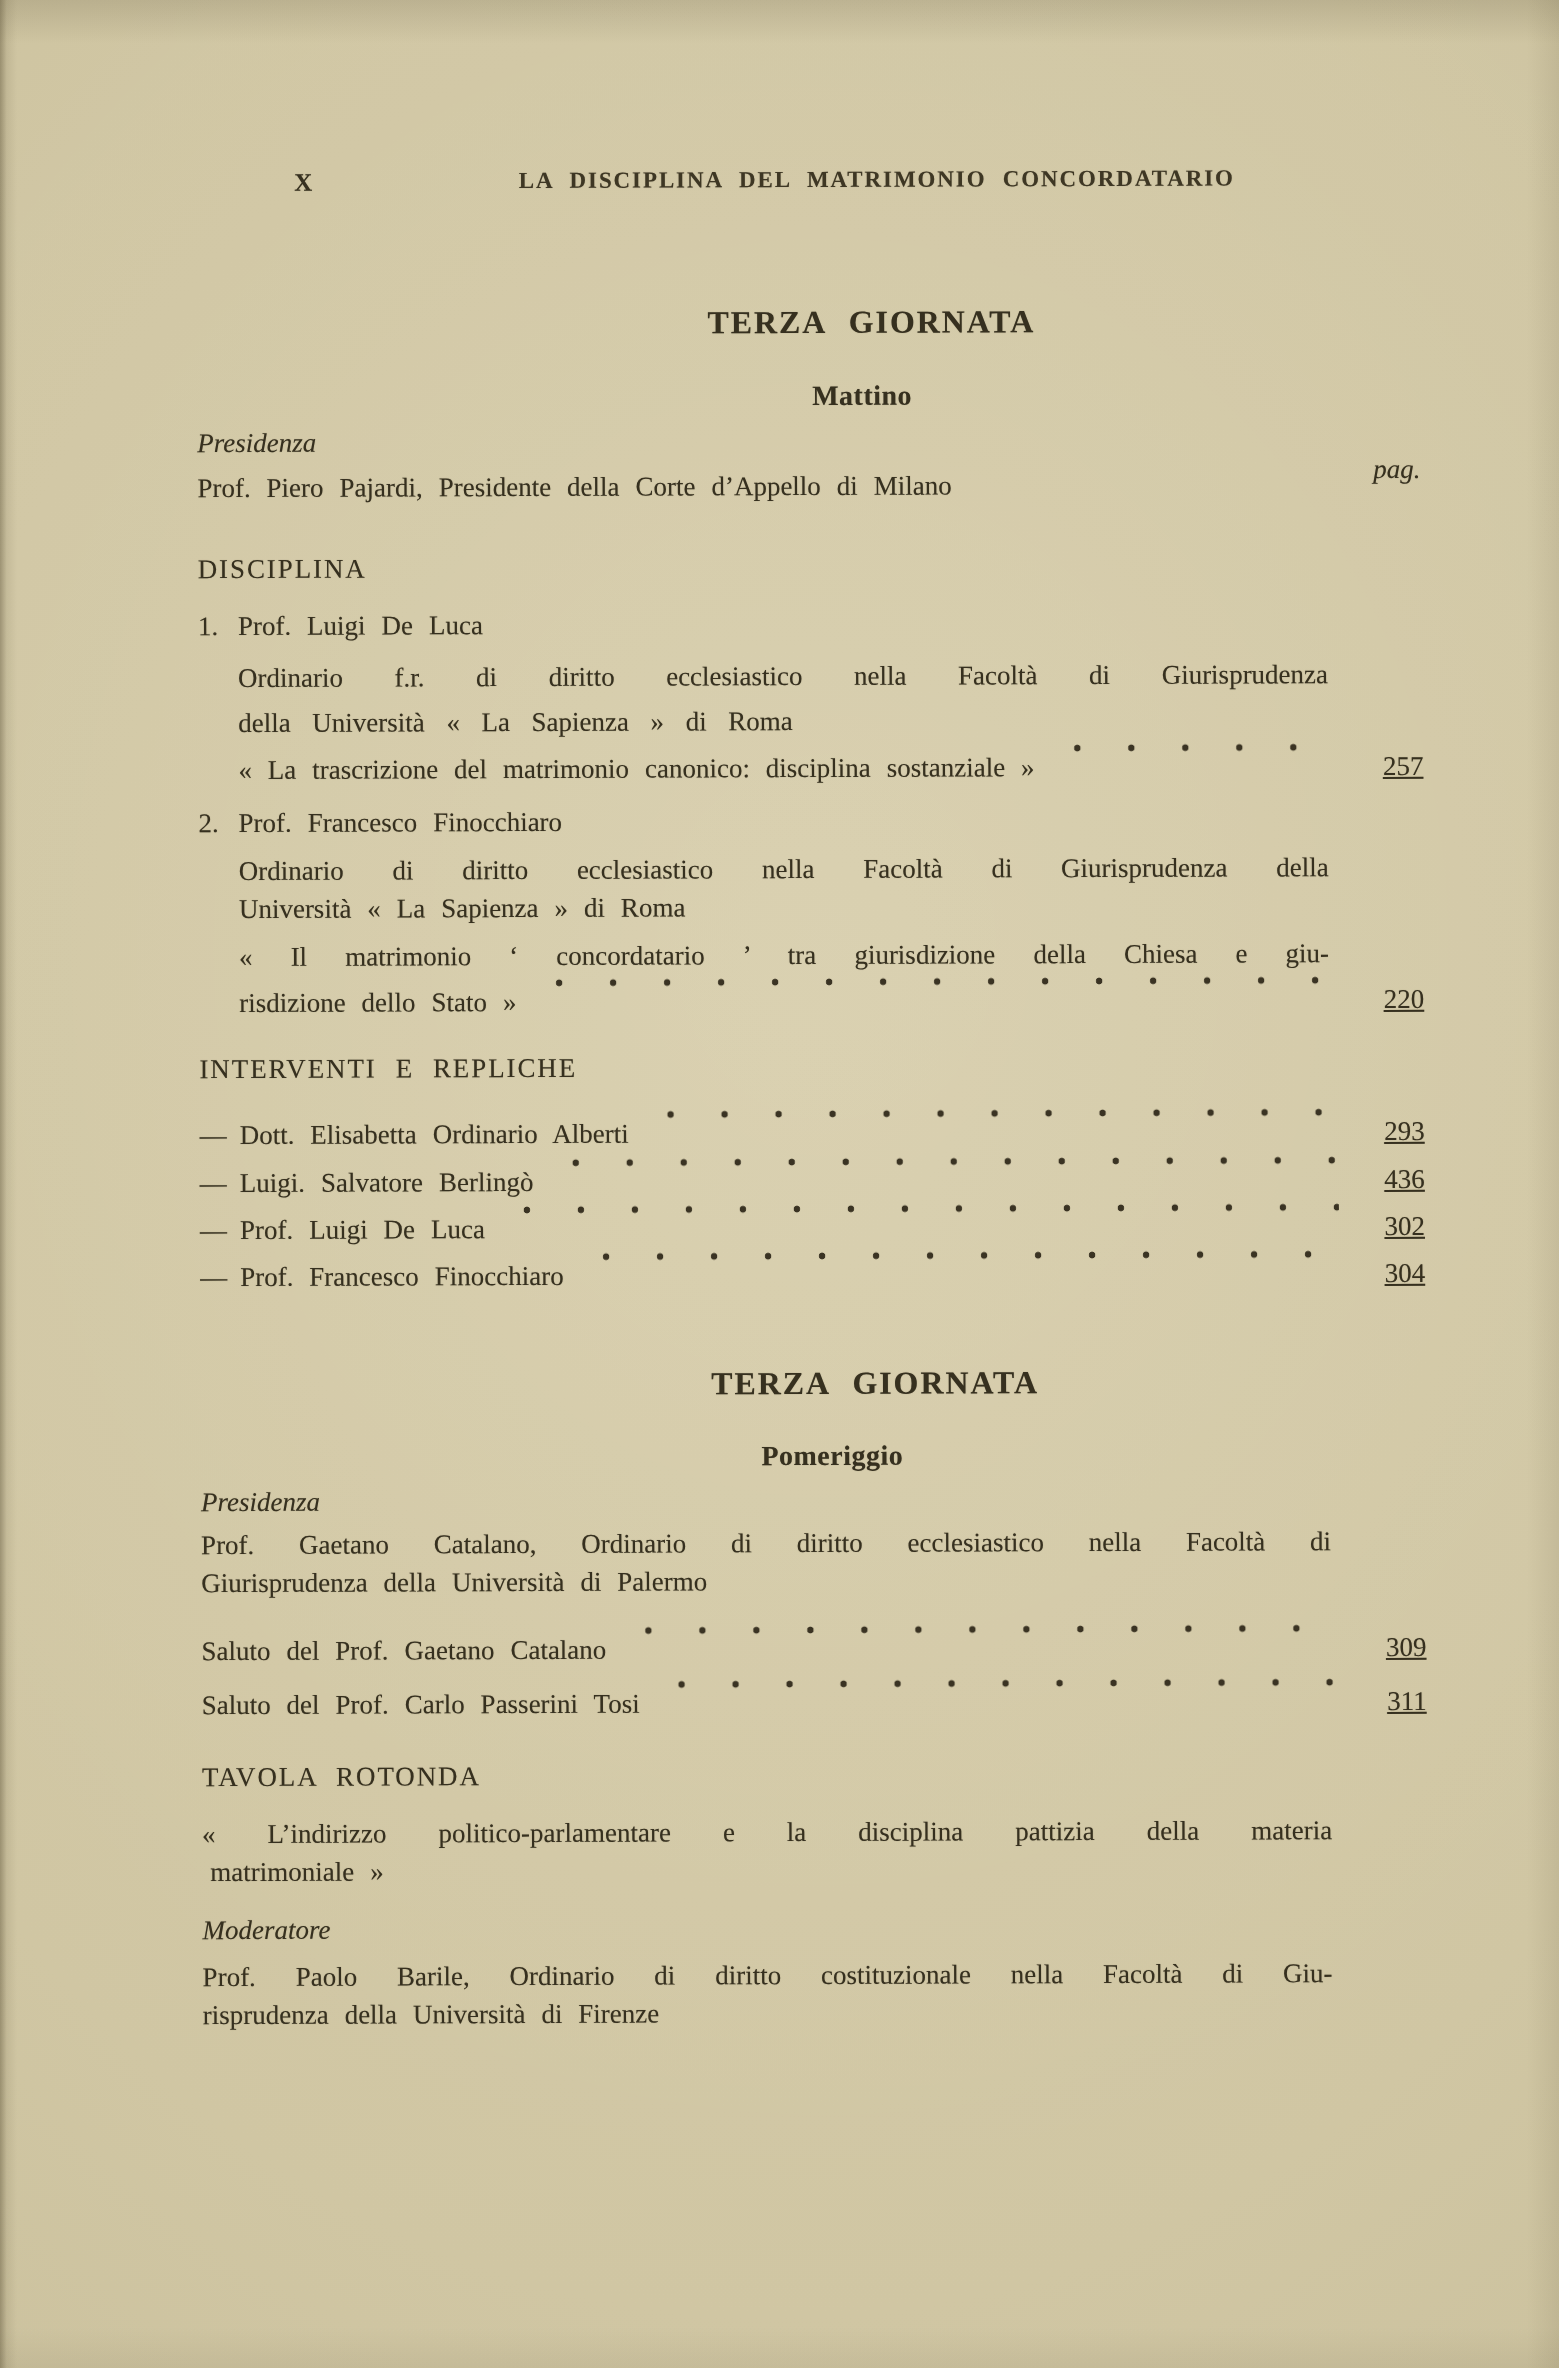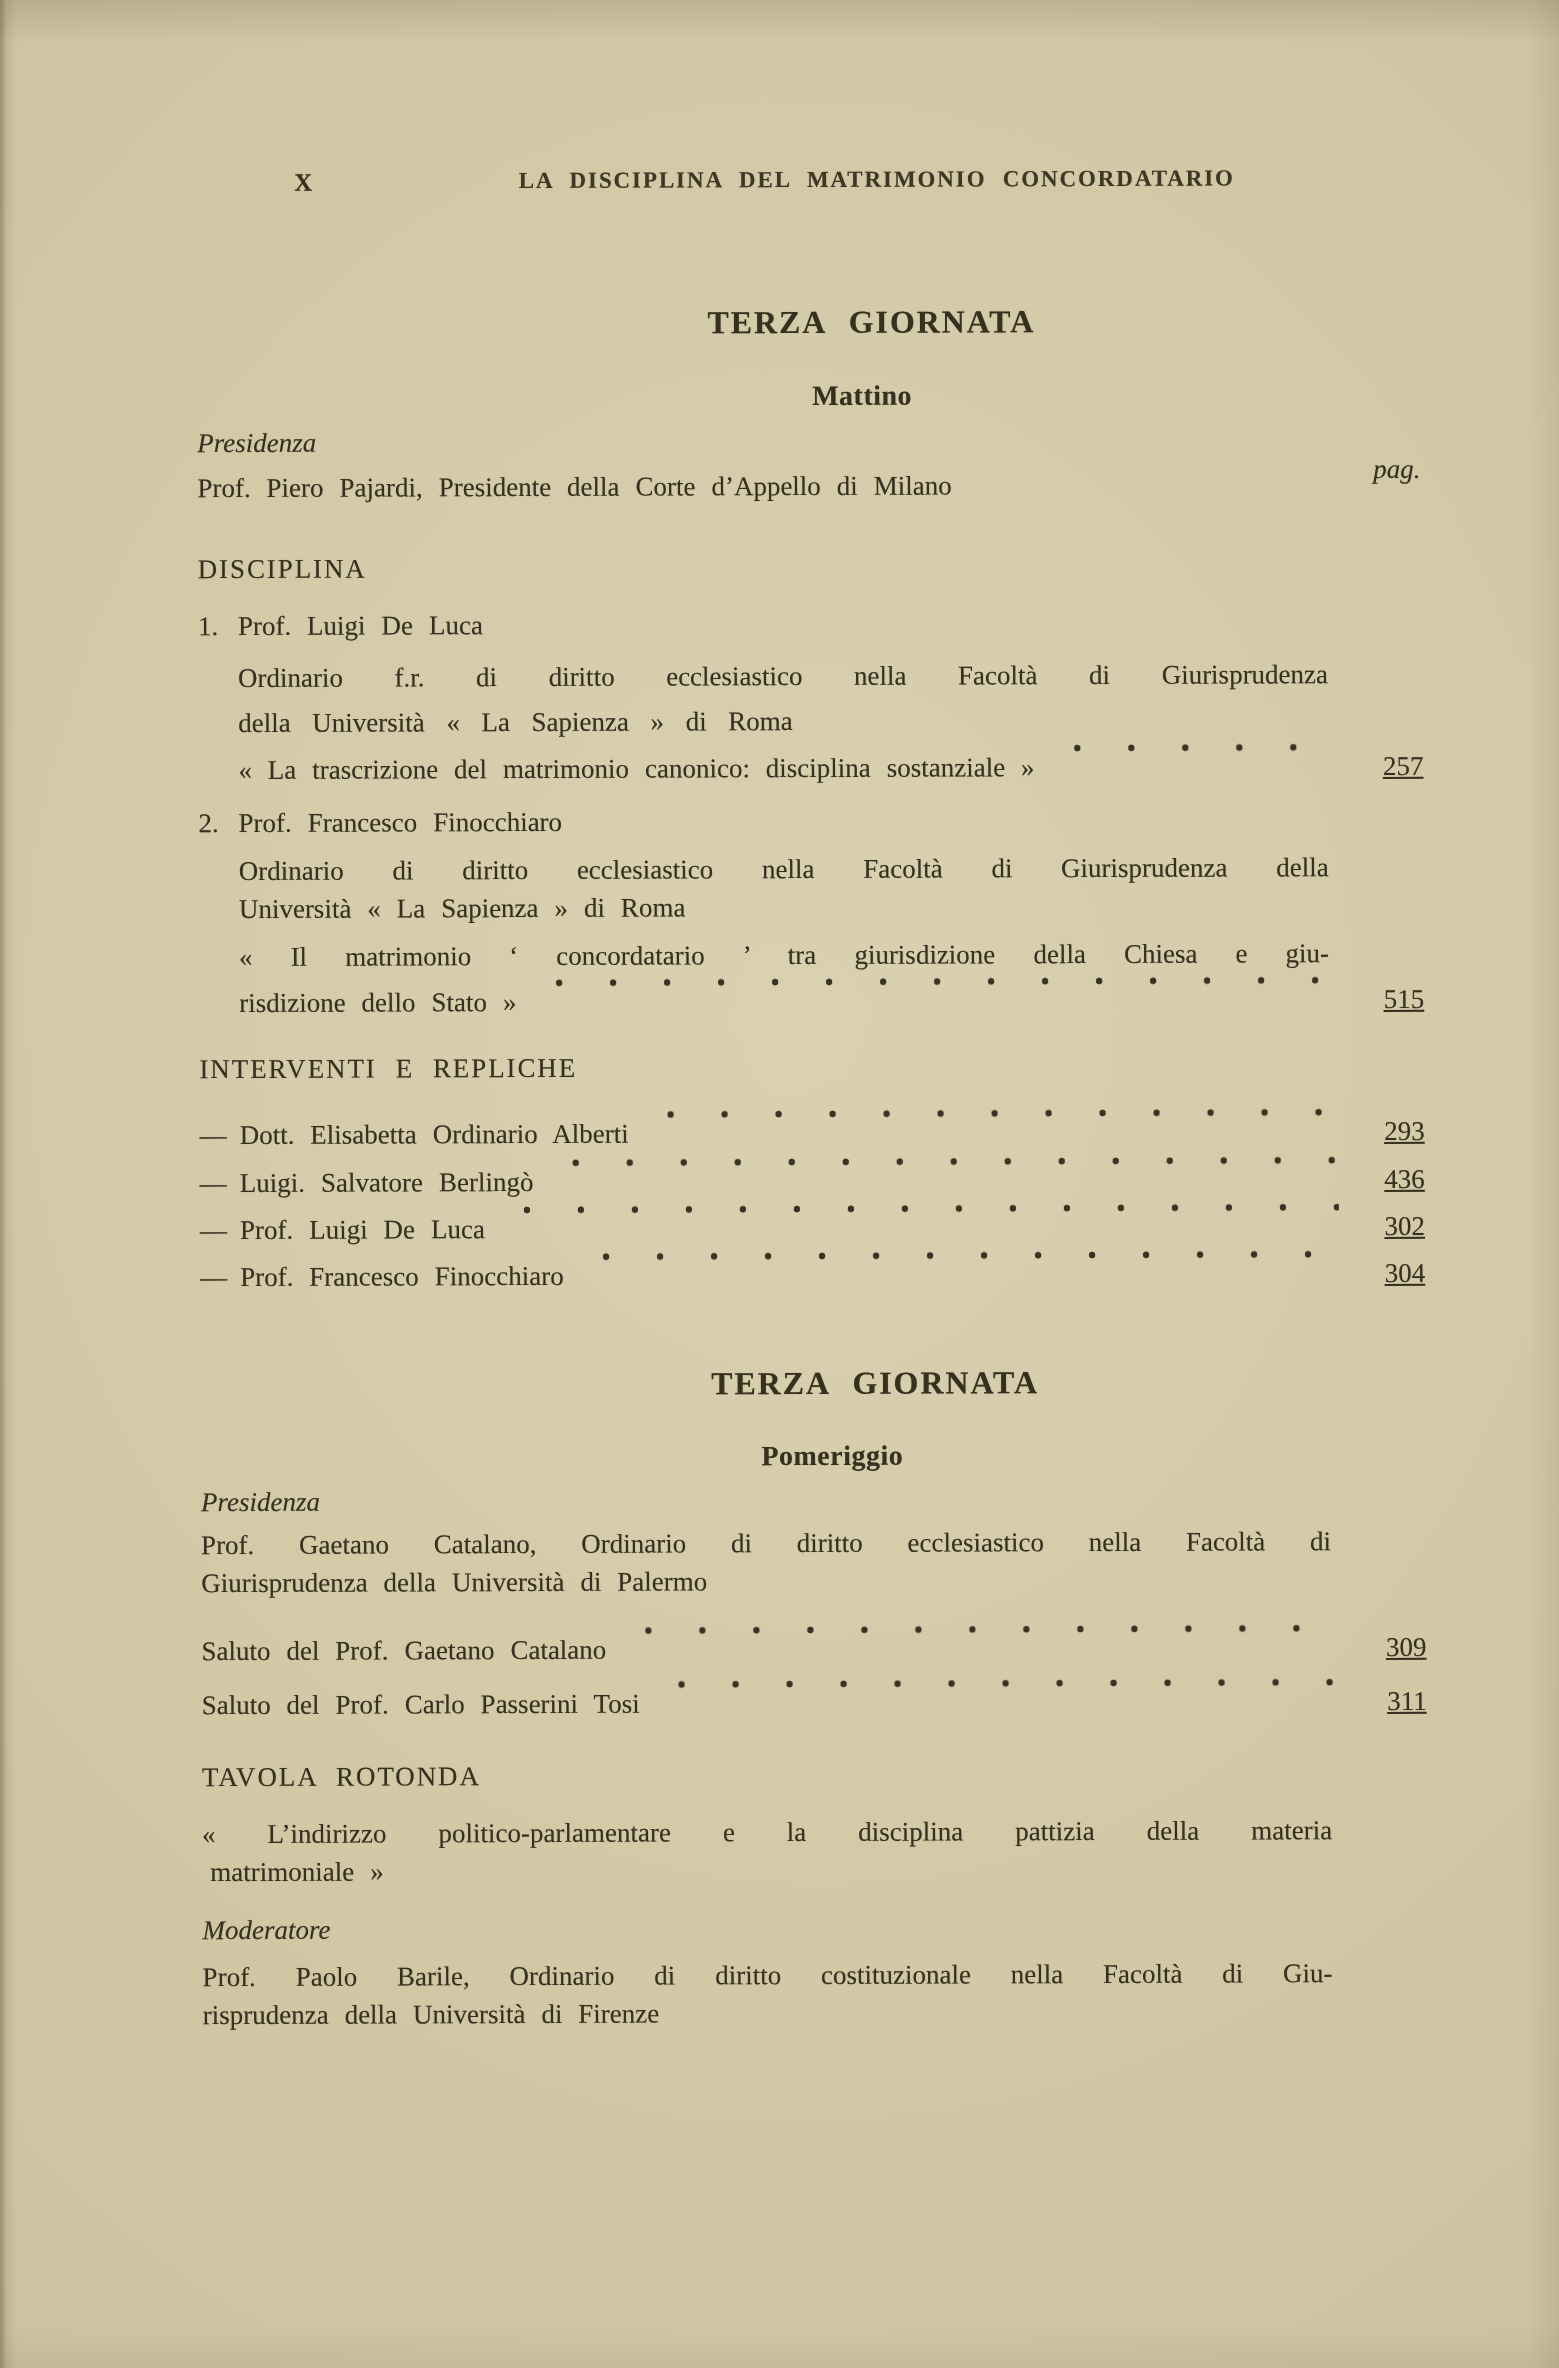--- a/index.html
+++ b/index.html
@@ -85,21 +85,21 @@
   <div class="row flexrow ws" style="top:805px;left:0;width:1185px;">
     <span class="num">2.</span>
     <span>Prof. Francesco Finocchiaro</span>
   </div>
   <div class="row just indent" style="top:853px;width:1090px;">Ordinario di diritto ecclesiastico nella Facoltà di Giurisprudenza della</div>
   <div class="row ws indent" style="top:891px;">Università « La Sapienza » di Roma</div>
   <div class="row just indent" style="top:939px;width:1090px;">« Il matrimonio ‘ concordatario ’ tra giurisdizione della Chiesa e giu-</div>
   <div class="row flexrow indent" style="top:977px;width:1185px;">
     <span class="ws">risdizione dello Stato »</span>
     <span class="leader"></span>
-    <span class="pgnum">515</span>
+    <span class="pgnum">220</span>
   </div>
 
   <div class="row caps-head" style="top:1051px;left:0;">INTERVENTI E REPLICHE</div>
 
   <div class="row flexrow" style="top:1109px;left:0;width:1225px;">
     <span class="num">—</span>
     <span class="ws">Dott. Elisabetta Ordinario Alberti</span>
     <span class="leader"></span>
     <span class="pgnum">293</span>
   </div>

